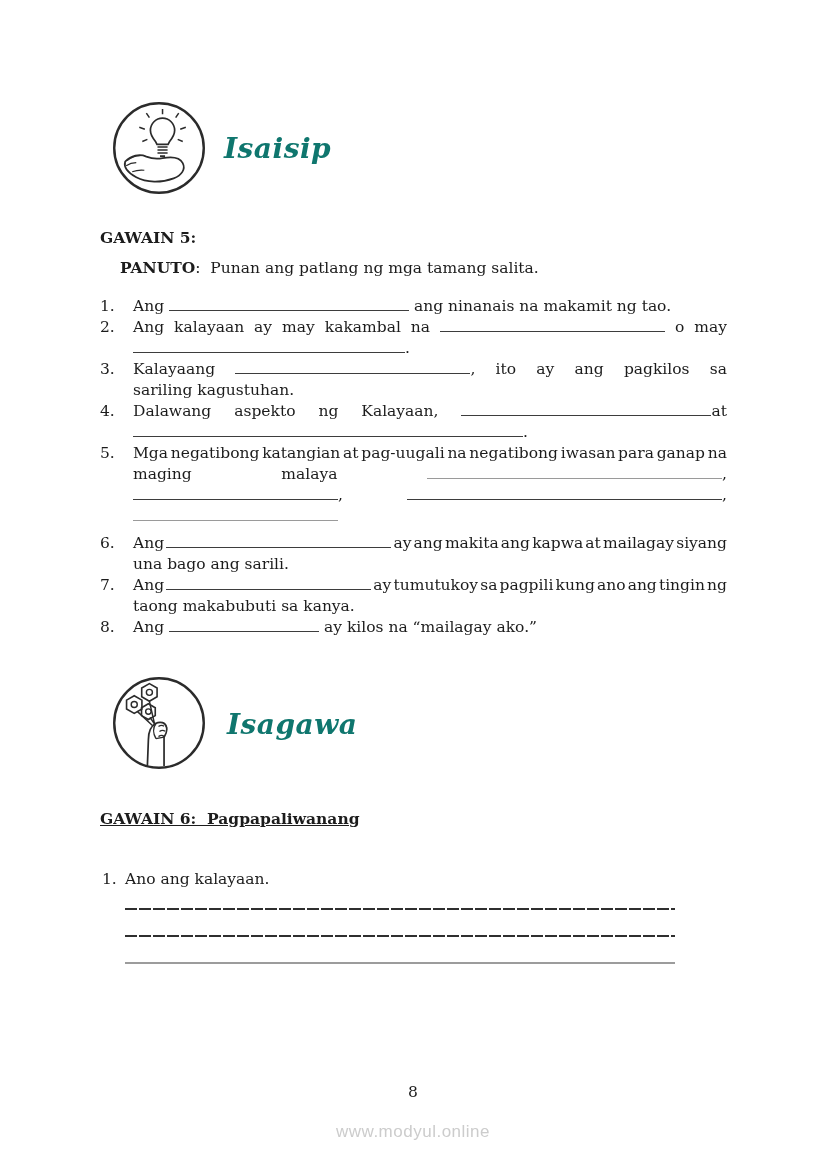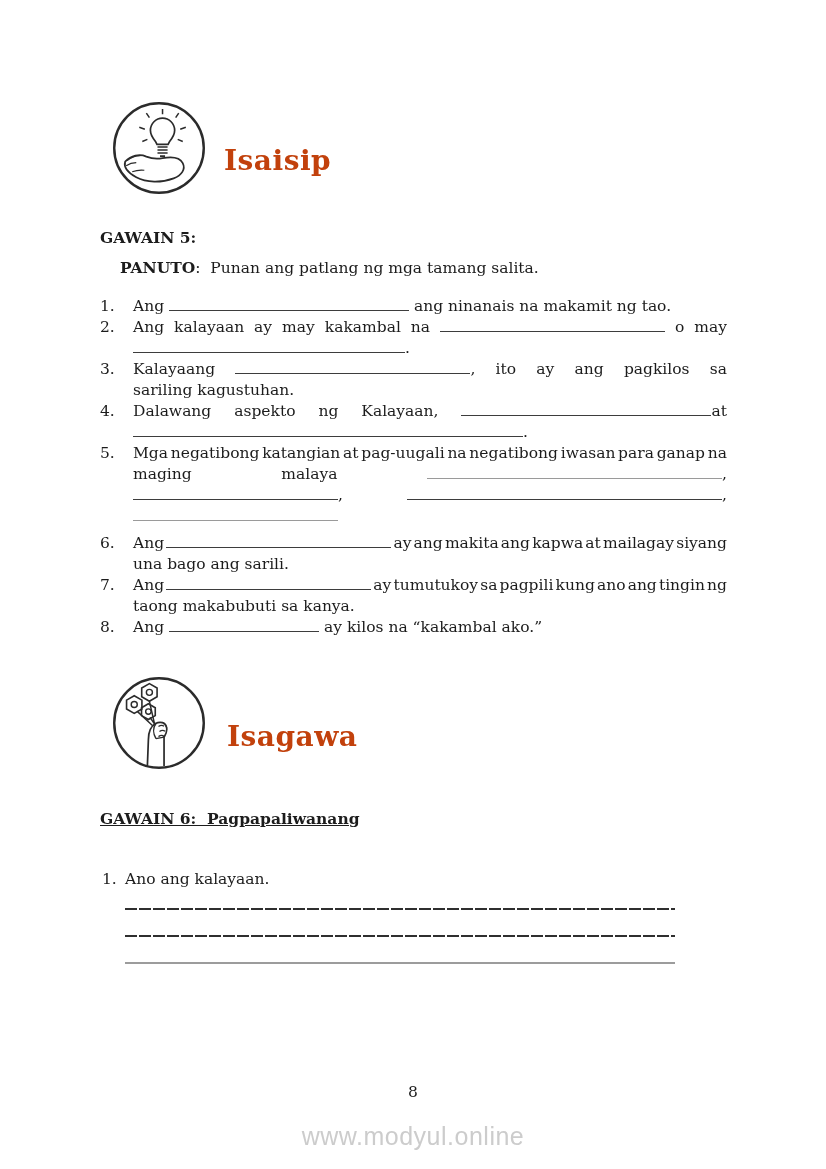--- a/index.html
+++ b/index.html
@@ -2,22 +2,22 @@
 <html><head>
 <meta charset="utf-8">
 <style>
   html,body{margin:0;padding:0;background:#fff;}
   .page{position:relative;width:826px;height:1169px;background:#ffffff;overflow:hidden;
         font-family:"DejaVu Serif",serif;font-size:15.5px;color:#1c1c1c;}
   .badge svg{display:block;}
   .badge{position:absolute;}
   #badge1{left:112px;top:101px;}
   #badge2{left:112px;top:676px;}
-  .section-heading{position:absolute;font-weight:700;font-size:28px;
-        line-height:32px;letter-spacing:.5px;color:#c2410c;margin-top:12px;}
+  .section-heading{position:absolute;font-style:italic;font-weight:700;font-size:28px;
+        line-height:32px;letter-spacing:.5px;color:#0f766e;}
   #h1{left:224px;top:133px;}
   #h2{left:227px;top:709px;}
   .gawain{position:absolute;left:100px;font-weight:700;white-space:pre;line-height:18px;}
   #gawain5{top:229px;}
   #gawain6{top:810px;text-decoration:underline;}
   .panuto{position:absolute;left:100px;white-space:pre-wrap;line-height:18px;}
   .panuto b{font-weight:700;margin-left:20px;}
   #panuto5{top:259px;}
   #panuto6{top:840px;}
   .list{position:absolute;left:100px;top:296px;width:627px;}
@@ -31,21 +31,21 @@
   .blank{display:inline-block;height:0;border-bottom:1.7px solid #3d3d3d;}
   .blank.gray{border-bottom-color:#9a9a9a;}
   .question{position:absolute;left:102px;top:869px;display:flex;line-height:21px;}
   .qnum{width:23px;flex:none;}
   #answers{position:absolute;left:125px;top:883px;width:550px;}
   .ans-line{height:27px;
      background:repeating-linear-gradient(to right,#2f2f2f 0 12px,rgba(0,0,0,0) 12px 14px) bottom/100% 2px no-repeat;}
   .ans-line.gray{background:linear-gradient(#9c9c9c,#9c9c9c) bottom/100% 2px no-repeat;}
   #pagenum{position:absolute;left:0;right:0;top:1082px;text-align:center;line-height:21px;}
   #watermark{position:absolute;left:0;right:0;top:1122px;text-align:center;
-     font-family:"Liberation Sans",sans-serif;font-size:25px;letter-spacing:.5px;color:#cccccc;}
+     font-family:"Liberation Sans",sans-serif;font-size:17px;letter-spacing:.5px;color:#cccccc;}
 </style>
 </head>
 <body>
 
 <div class="page">
 
   <div class="badge" id="badge1">
     <svg width="94" height="94" viewBox="0 0 93 93" fill="none">
       <circle cx="46.5" cy="46.5" r="44.3" stroke="#2b2b2b" stroke-width="2.4"></circle>
       <path d="M50 17 a12 12 0 0 1 12 12 c0 5 -2.5 8 -5 11 l-1.5 3 h-11 l-1.5 -3 c-2.5 -3 -5 -6 -5 -11 a12 12 0 0 1 12 -12 z" stroke="#2b2b2b" stroke-width="1.7"></path>
@@ -173,21 +173,21 @@
             <span>ang</span>
             <span>tingin</span>
             <span>ng</span>
           </div>
           <div class="line"><span>taong makabubuti sa kanya.</span></div>
         </div>
       </div>
       <div class="item">
         <div class="num">8.</div>
         <div class="content">
-          <div class="line"><span>Ang</span> <span class="glue"><span class="blank" style="width: 150px;"></span></span> <span>ay kilos na “kakambal ako.”</span></div>
+          <div class="line"><span>Ang</span> <span class="glue"><span class="blank" style="width: 150px;"></span></span> <span>ay kilos na “mailagay ako.”</span></div>
         </div>
       </div>
     </div>
 
   <div class="badge" id="badge2">
     <svg width="94" height="94" viewBox="0 0 93 93" fill="none">
       <circle cx="46.5" cy="46.5" r="44.3" stroke="#2b2b2b" stroke-width="2.4"></circle>
       <path d="M42 47 L37 25 M40 49 L25 35 M42.5 48 L37.5 41" stroke="#2b2b2b" stroke-width="1.4"></path>
       <polygon points="37,7.5 44.6,11.9 44.6,20.6 37,25 29.4,20.6 29.4,11.9" stroke="#2b2b2b" stroke-width="1.6"></polygon>
       <circle cx="37" cy="16.2" r="3" stroke="#2b2b2b" stroke-width="1.4"></circle>

